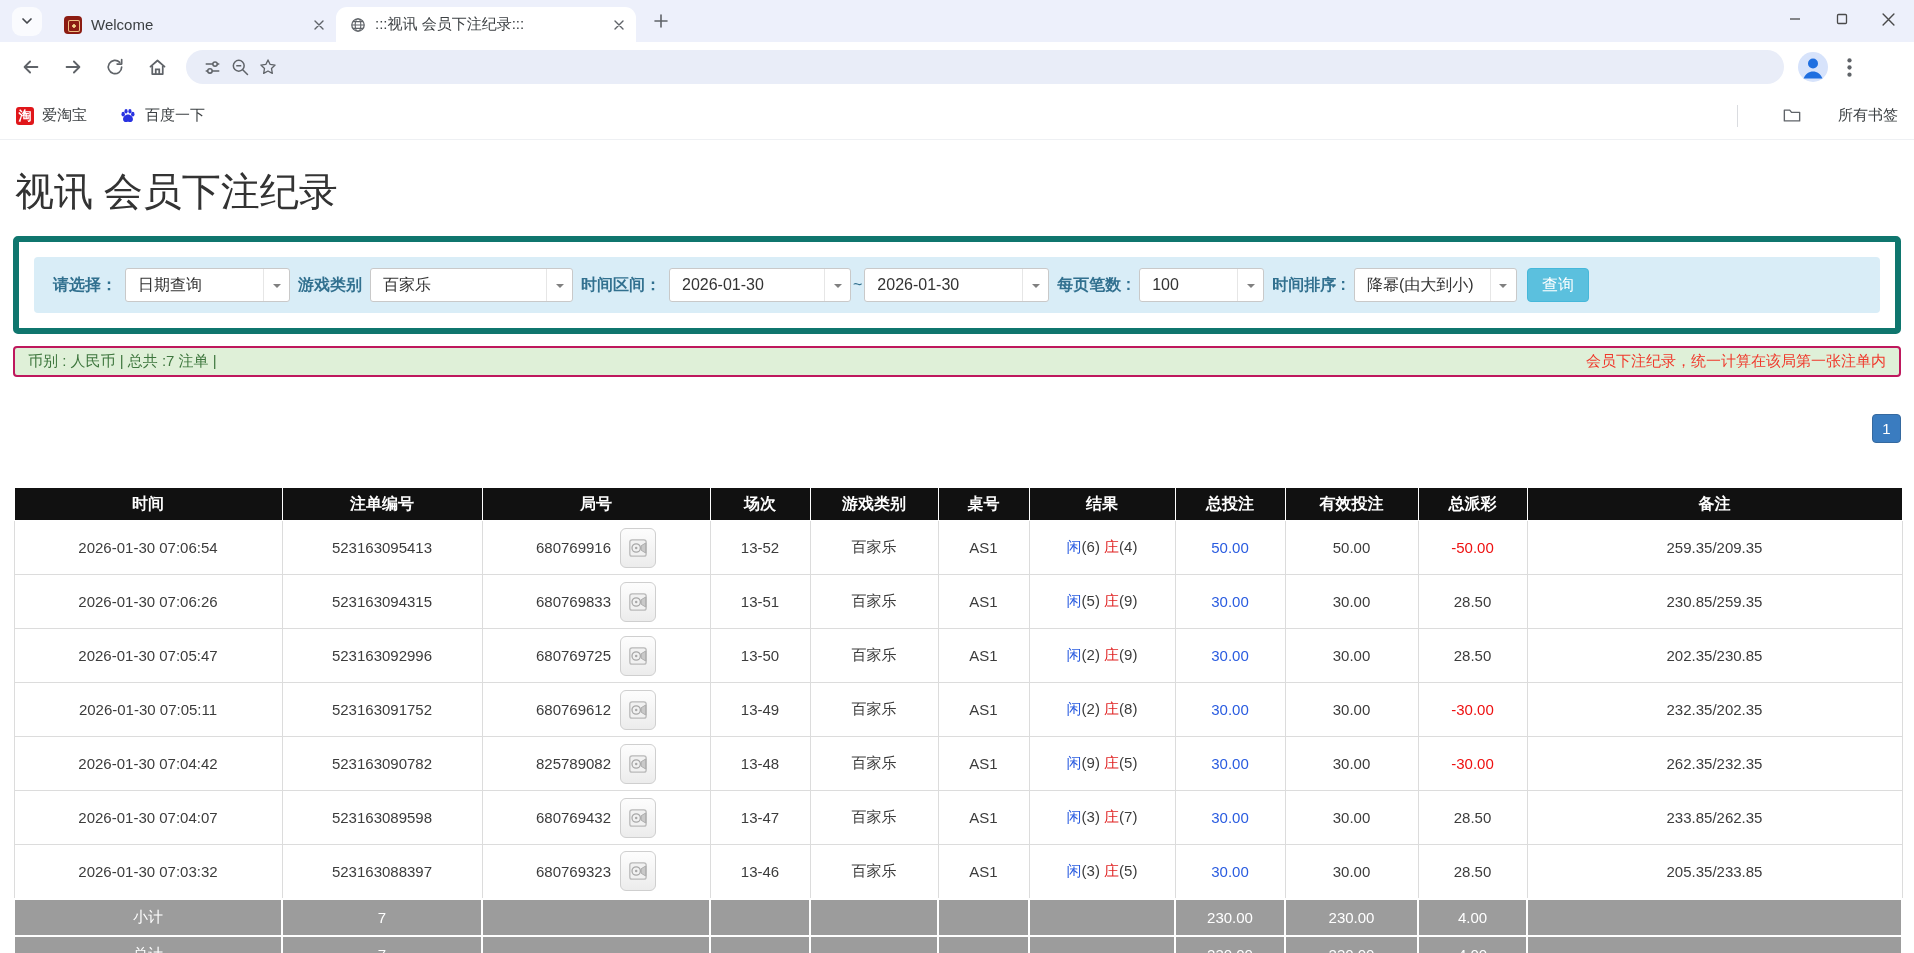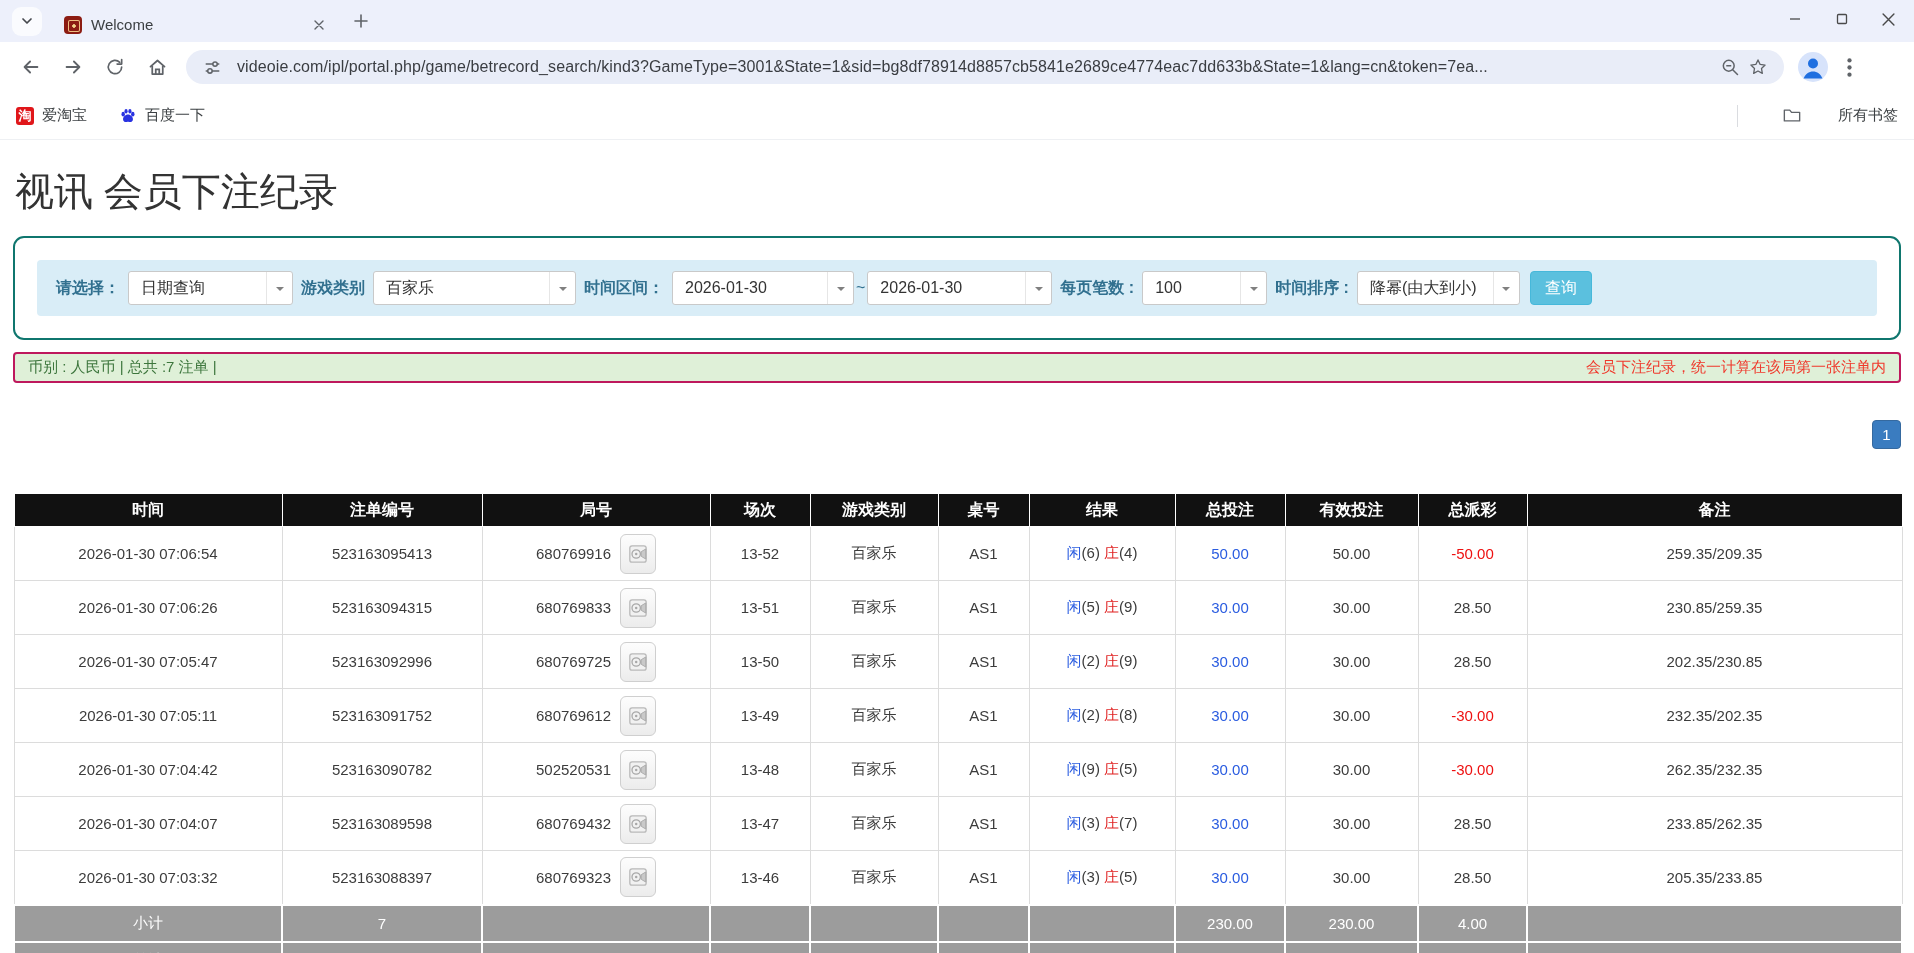--- a/index.html
+++ b/index.html
@@ -40,21 +40,21 @@
   .bm-ico { margin-right:8px; display:flex; }
   .taobao-ico { width:18px; height:18px; background:#e0161a; border-radius:3px; color:#fff;
     font-size:13px; line-height:18px; text-align:center; font-weight:bold; }
   .bm-right { margin-left:auto; display:flex; align-items:center; font-size:15px; color:#3c4043; cursor:pointer;gap:29px; }
   .bm-divider { width:1px; height:22px; background:#dadce0; margin-right:16px; }
 
   
   .content { padding:0 13px; background:#fff; }
   .page-title { font-size:39px; font-weight:400; color:#333; margin:25px 0 17px 2px; }
 
-  .filter-panel { border:2px solid #0f766e; border-radius:11px; padding:22px; }
+  .filter-panel { border:6px solid #0f766e; border-radius:5px; padding:15px; }
   .filter-bar { background:#d9edf7; border-radius:4px; height:56px; display:flex; align-items:center; padding:0 11px; }
   .flabel { color:#31708f; font-weight:bold; font-size:16px; margin:0 8px; white-space:nowrap; }
   .fselect { background:#fff; border:1px solid #c9c9c9; border-radius:3px; height:34px;
     display:flex; align-items:center; cursor:pointer; flex:0 0 auto; }
   .fselect .val { flex:1; padding:0 12px; font-size:16px; color:#333; white-space:nowrap; overflow:hidden; }
   .fselect .caret-box { width:26px; height:100%; display:flex; align-items:center; justify-content:center; border-left:1px solid #e6e6e6; }
   .caret-tri { width:0; height:0; border:4.5px solid transparent; border-top-color:#808080; margin-top:5px; }
   .w165{width:165px} .w203{width:203px} .w182{width:182px} .w185{width:185px} .w125{width:125px} .w163{width:163px}
   .tilde { font-size:16px; color:#31708f; margin:0 2px; }
   .search-btn { height:34px; background:#5bc0de; border:1px solid #46b8da; border-radius:4px;
@@ -103,20 +103,35 @@
   <div class="tab">
     <span class="favicon-welcome"></span>
     <span class="tab-title">Welcome</span>
     <span class="tab-close">
       <svg width="10" height="10" viewBox="0 0 10 10">
           <path d="M1 1l8 8M9 1l-8 8" stroke="#5f6368" stroke-width="1.4" stroke-linecap="round"></path>
         </svg>
     </span>
   </div>
 
+  <div class="tab active">
+    <span style="display:flex">
+      <svg width="16" height="16" viewBox="0 0 16 16">
+          <circle cx="8" cy="8" r="6.2" fill="none" stroke="#5f6368" stroke-width="1.3"></circle>
+          <ellipse cx="8" cy="8" rx="2.8" ry="6.2" fill="none" stroke="#5f6368" stroke-width="1.1"></ellipse>
+          <path d="M2 8h12M3 4.6h10M3 11.4h10" stroke="#5f6368" stroke-width="1.1" fill="none"></path>
+        </svg>
+    </span>
+    <span class="tab-title">:::视讯 会员下注纪录:::</span>
+    <span class="tab-close">
+      <svg width="10" height="10" viewBox="0 0 10 10">
+          <path d="M1 1l8 8M9 1l-8 8" stroke="#5f6368" stroke-width="1.4" stroke-linecap="round"></path>
+        </svg>
+    </span>
+  </div>
 
   <div class="newtab-btn">
     <svg width="14" height="14" viewBox="0 0 14 14">
         <path d="M7 1v12M1 7h12" stroke="#5f6368" stroke-width="1.6" stroke-linecap="round"></path>
       </svg>
   </div>
 
   <div class="win-controls">
     <div class="win-btn">
       <svg width="12" height="12" viewBox="0 0 12 12">
@@ -162,21 +177,20 @@
   </div>
 
   <div class="url-pill">
     <span class="pill-icon">
       <svg width="17" height="17" viewBox="0 0 20 20">
           <path d="M2 6h16M2 14h16" stroke="#5f6368" stroke-width="1.8"></path>
           <circle cx="13" cy="6" r="2.6" fill="#e9edf8" stroke="#5f6368" stroke-width="1.8"></circle>
           <circle cx="7" cy="14" r="2.6" fill="#e9edf8" stroke="#5f6368" stroke-width="1.8"></circle>
         </svg>
     </span>
-    <span class="url-text">videoie.com/ipl/portal.php/game/betrecord_search/kind3?GameType=3001&amp;State=1&amp;sid=bg8df78914d8857cb5841e2689ce4774eac7dd633b&amp;State=1&amp;lang=cn&amp;token=7ea...</span>
     <span class="pill-icon">
       <svg width="20" height="20" viewBox="0 0 24 24">
           <circle cx="10.5" cy="10.5" r="6.5" fill="none" stroke="#5f6368" stroke-width="1.8"></circle>
           <path d="M15.6 15.6L21 21" stroke="#5f6368" stroke-width="1.8" stroke-linecap="round"></path>
           <path d="M7.5 10.5h6" stroke="#5f6368" stroke-width="1.8"></path>
         </svg>
     </span>
     <span class="pill-icon">
       <svg width="20" height="20" viewBox="0 0 24 24">
           <path d="M12 3.5l2.6 5.4 5.9.8-4.3 4.1 1 5.8-5.2-2.8-5.2 2.8 1-5.8L3.5 9.7l5.9-.8z" fill="none" stroke="#5f6368" stroke-width="1.6" stroke-linejoin="round"></path>
@@ -423,21 +437,21 @@
           <td><span class="c-link">30.00</span></td>
           <td>30.00</td>
           <td><span class="c-neg">-30.00</span></td>
           <td>232.35/202.35</td>
         </tr>
         <tr>
           <td>2026-01-30 07:04:42</td>
           <td>523163090782</td>
           <td>
             <span class="round-cell">
-              <span>502520531</span>
+              <span>825789082</span>
               <span class="film-btn">
                 <svg width="20" height="22" viewBox="0 0 22 24">
                   <rect x="2" y="3" width="18" height="18" rx="2.5" fill="#f1f1f1" stroke="#b9b9b9" stroke-width="1.4"></rect>
                   <circle cx="9" cy="12" r="4.6" fill="none" stroke="#a8a8a8" stroke-width="1.4"></circle>
                   <circle cx="9" cy="12" r="1.4" fill="#a8a8a8"></circle>
                   <path d="M14.5 9.5l5-3v11l-5-3z" fill="#c9c9c9" stroke="#a8a8a8" stroke-width="1"></path>
                 </svg>
               </span>
             </span>
           </td>

